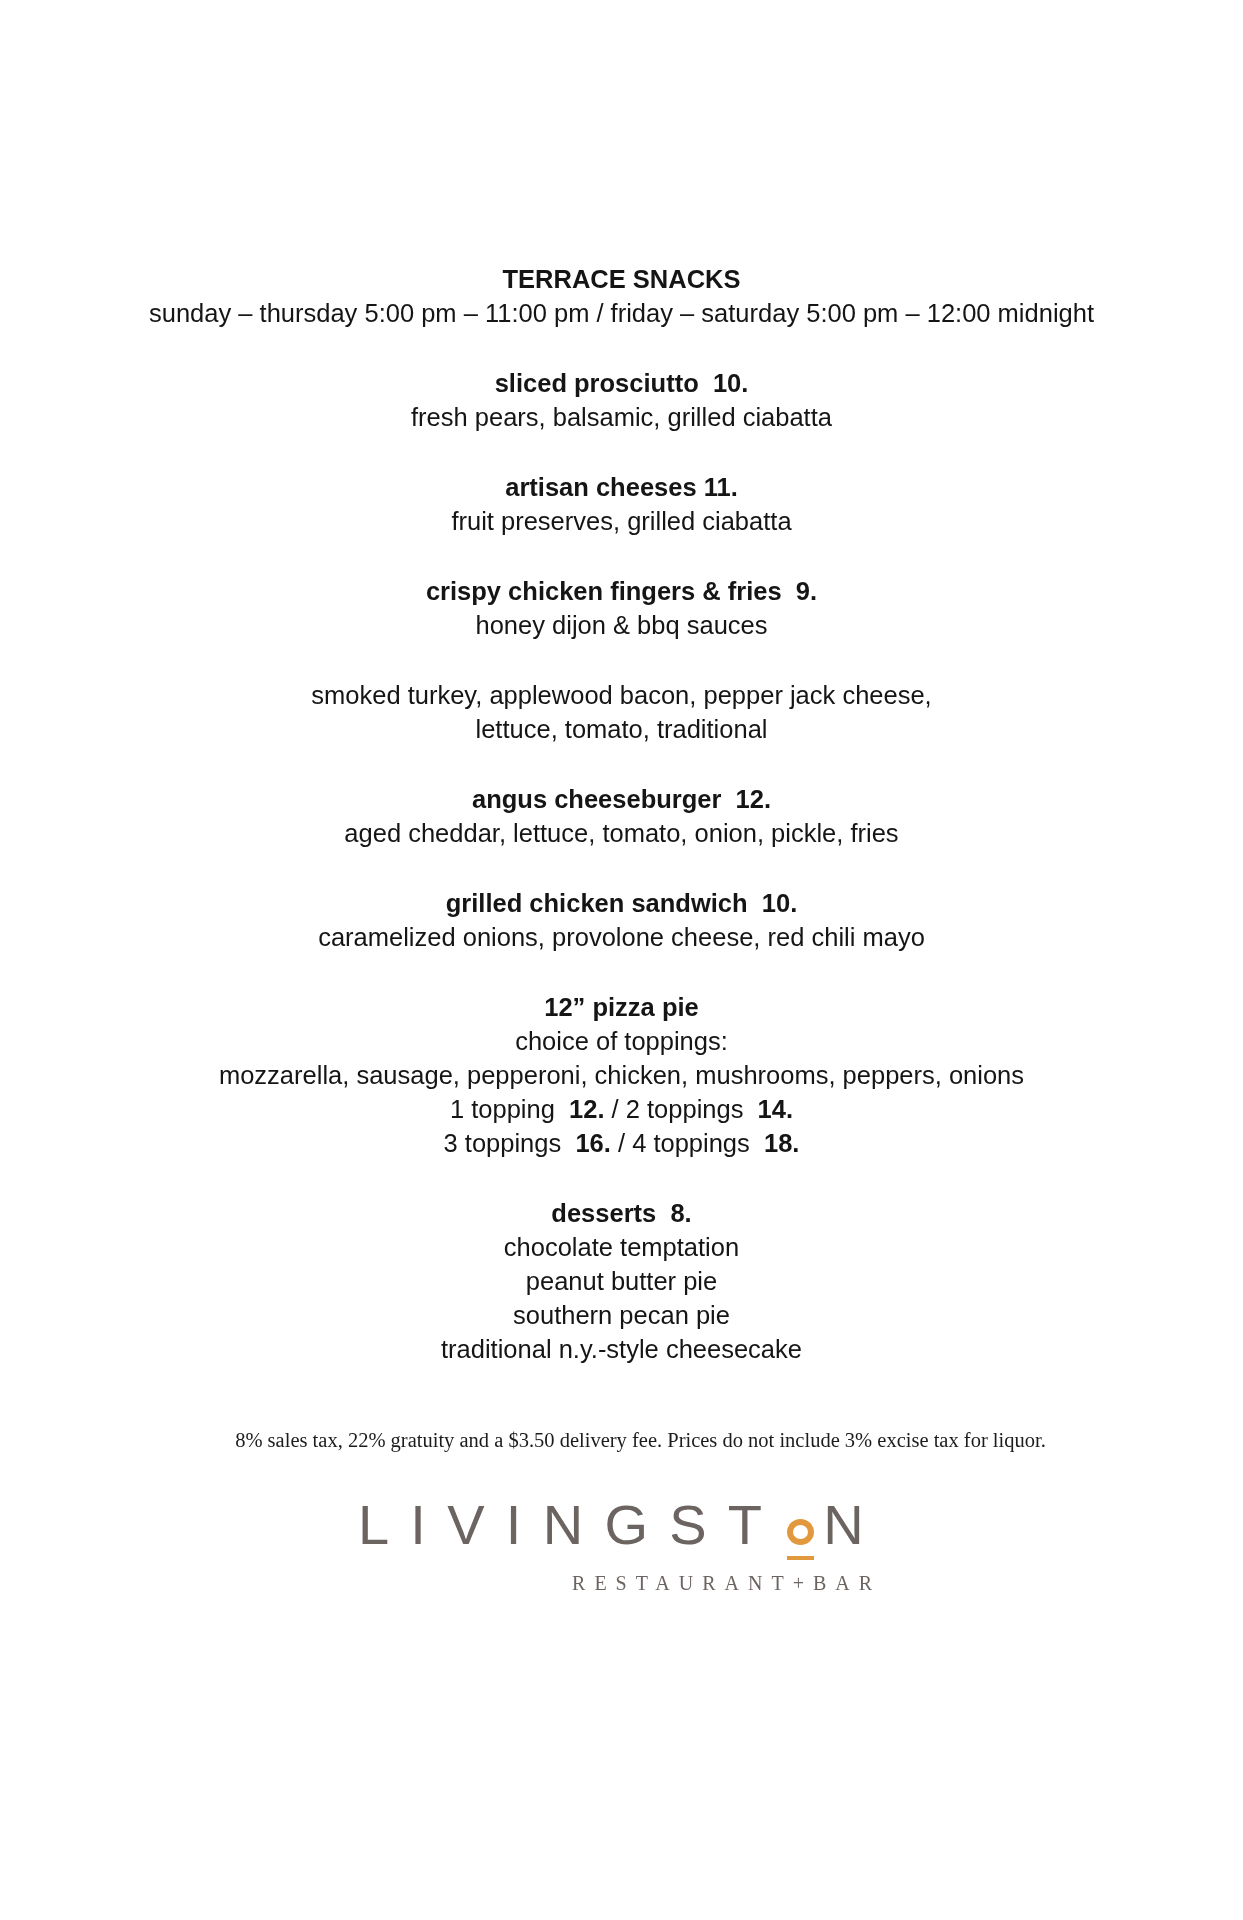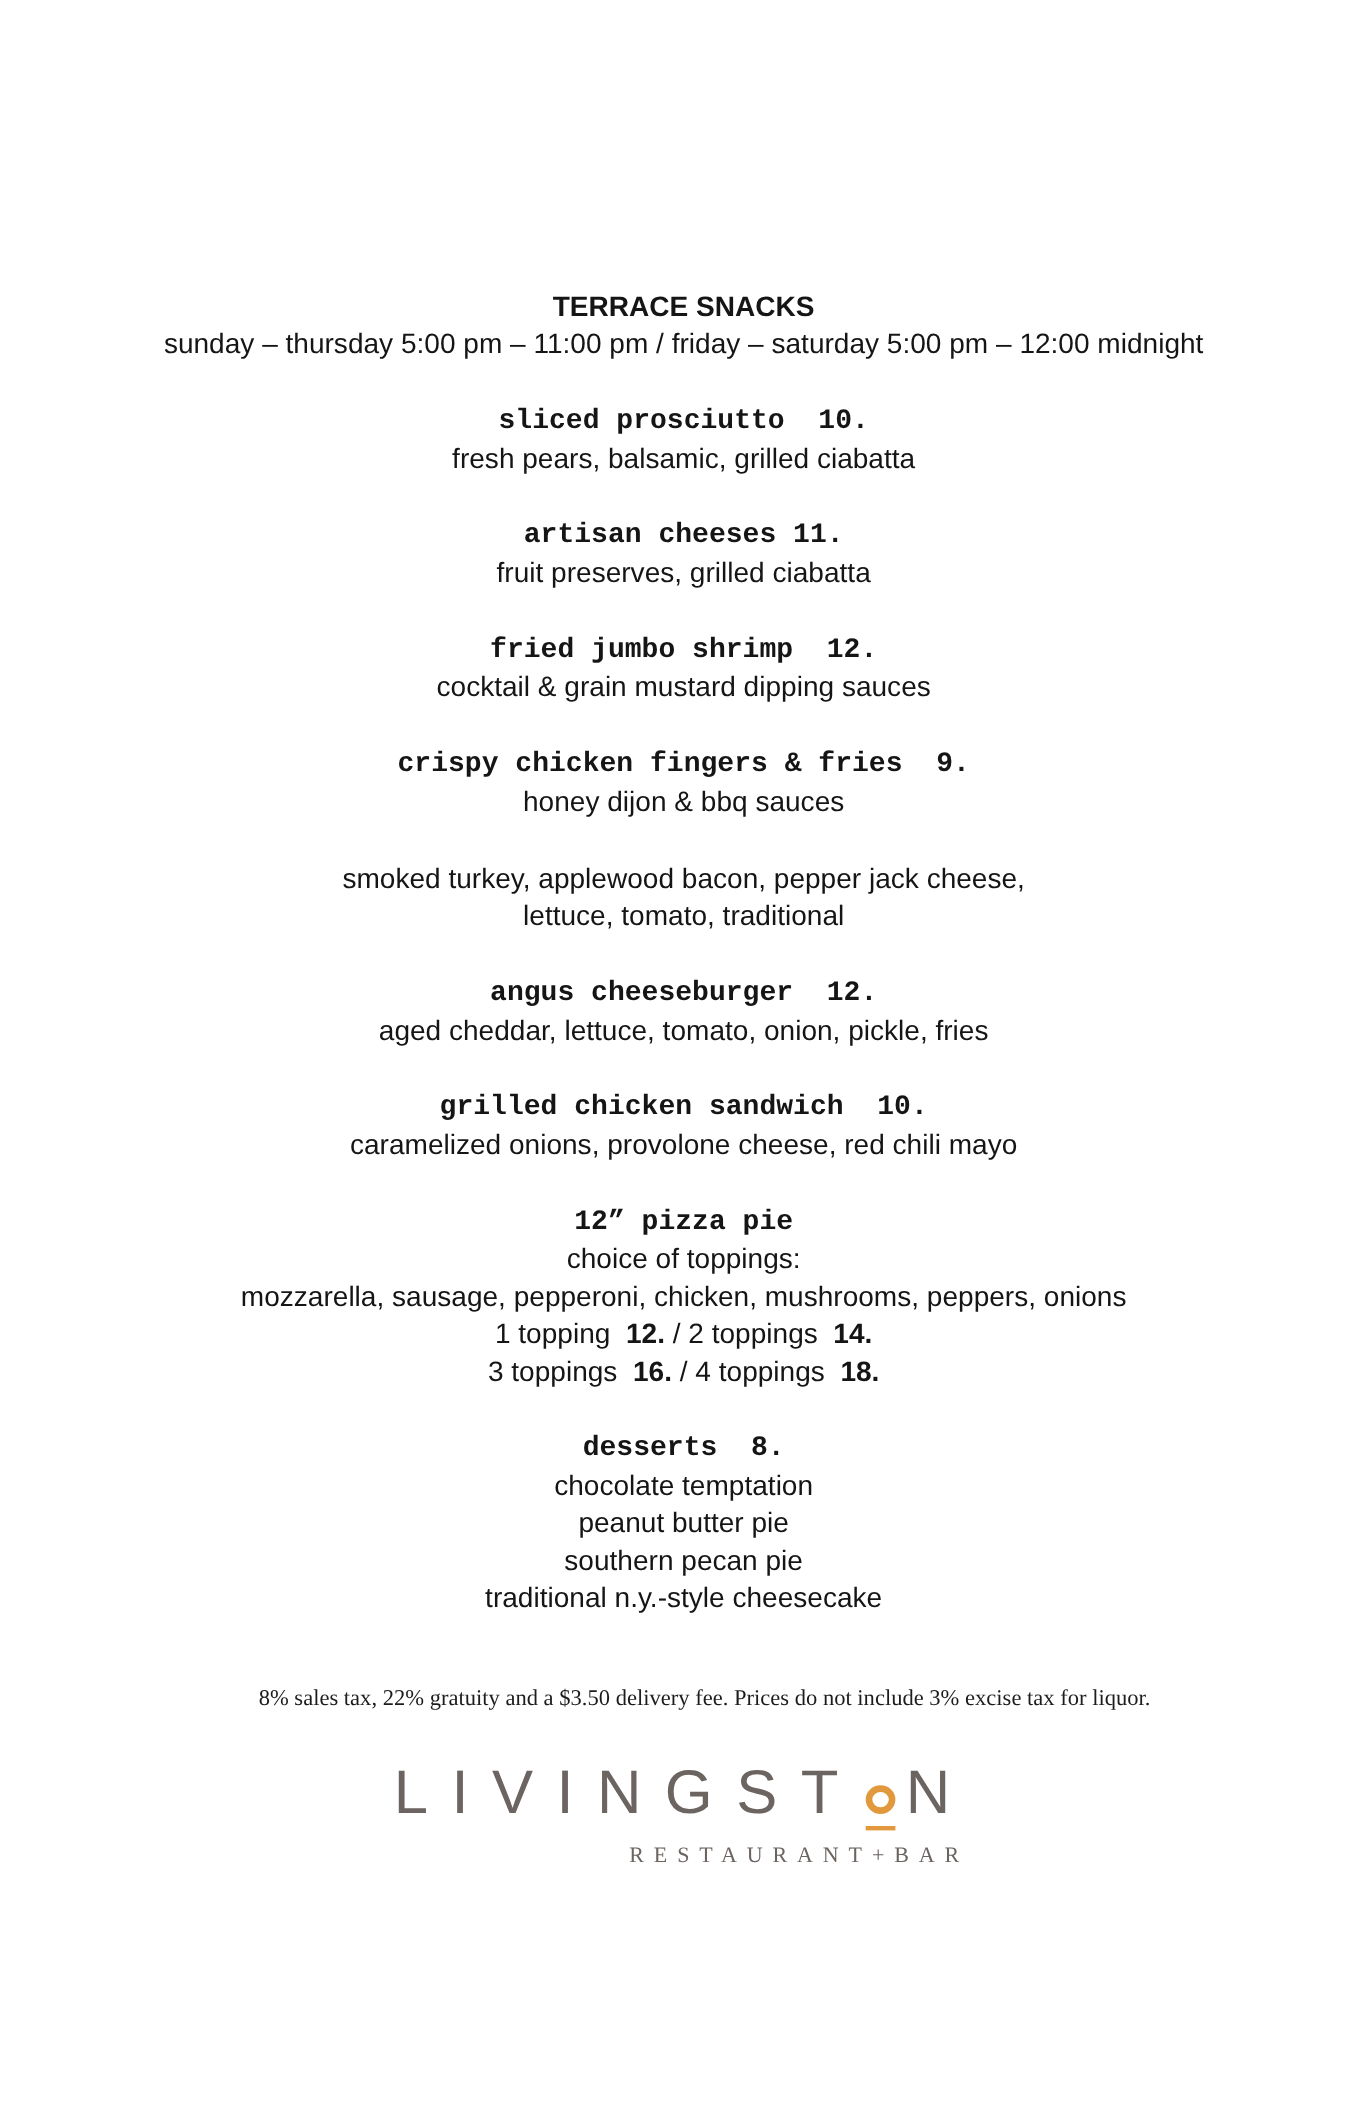--- a/index.html
+++ b/index.html
@@ -29,21 +29,20 @@
   }
   .hours {
     white-space: pre-wrap;
   }
   .item {
     margin-top: 36px;
   }
   .item-title {
     font-weight: bold;
     white-space: pre-wrap;
-    font-family: Liberation Mono, monospace;
   }
   .item-line {
     white-space: pre-wrap;
   }
   .b { font-weight: bold; }
   .footnote {
     margin-top: 60px;
     font-family: "Liberation Serif", "DejaVu Serif", serif;
     font-size: 20.5px;
     line-height: 28px;
@@ -113,24 +112,20 @@
     <div id="menu-items">
         <div class="item">
           <div class="item-title">sliced prosciutto  10.</div>
           <div class="item-line">fresh pears, balsamic, grilled ciabatta</div>
         </div>
         <div class="item">
           <div class="item-title">artisan cheeses 11.</div>
           <div class="item-line">fruit preserves, grilled ciabatta</div>
         </div>
         <div class="item">
-          <div class="item-title">fried jumbo shrimp  12.</div>
-          <div class="item-line">cocktail &amp; grain mustard dipping sauces</div>
-        </div>
-        <div class="item">
           <div class="item-title">crispy chicken fingers &amp; fries  9.</div>
           <div class="item-line">honey dijon &amp; bbq sauces</div>
         </div>
         <div class="item">
           <div class="item-line">smoked turkey, applewood bacon, pepper jack cheese,</div>
           <div class="item-line">lettuce, tomato, traditional</div>
         </div>
         <div class="item">
           <div class="item-title">angus cheeseburger  12.</div>
           <div class="item-line">aged cheddar, lettuce, tomato, onion, pickle, fries</div>

